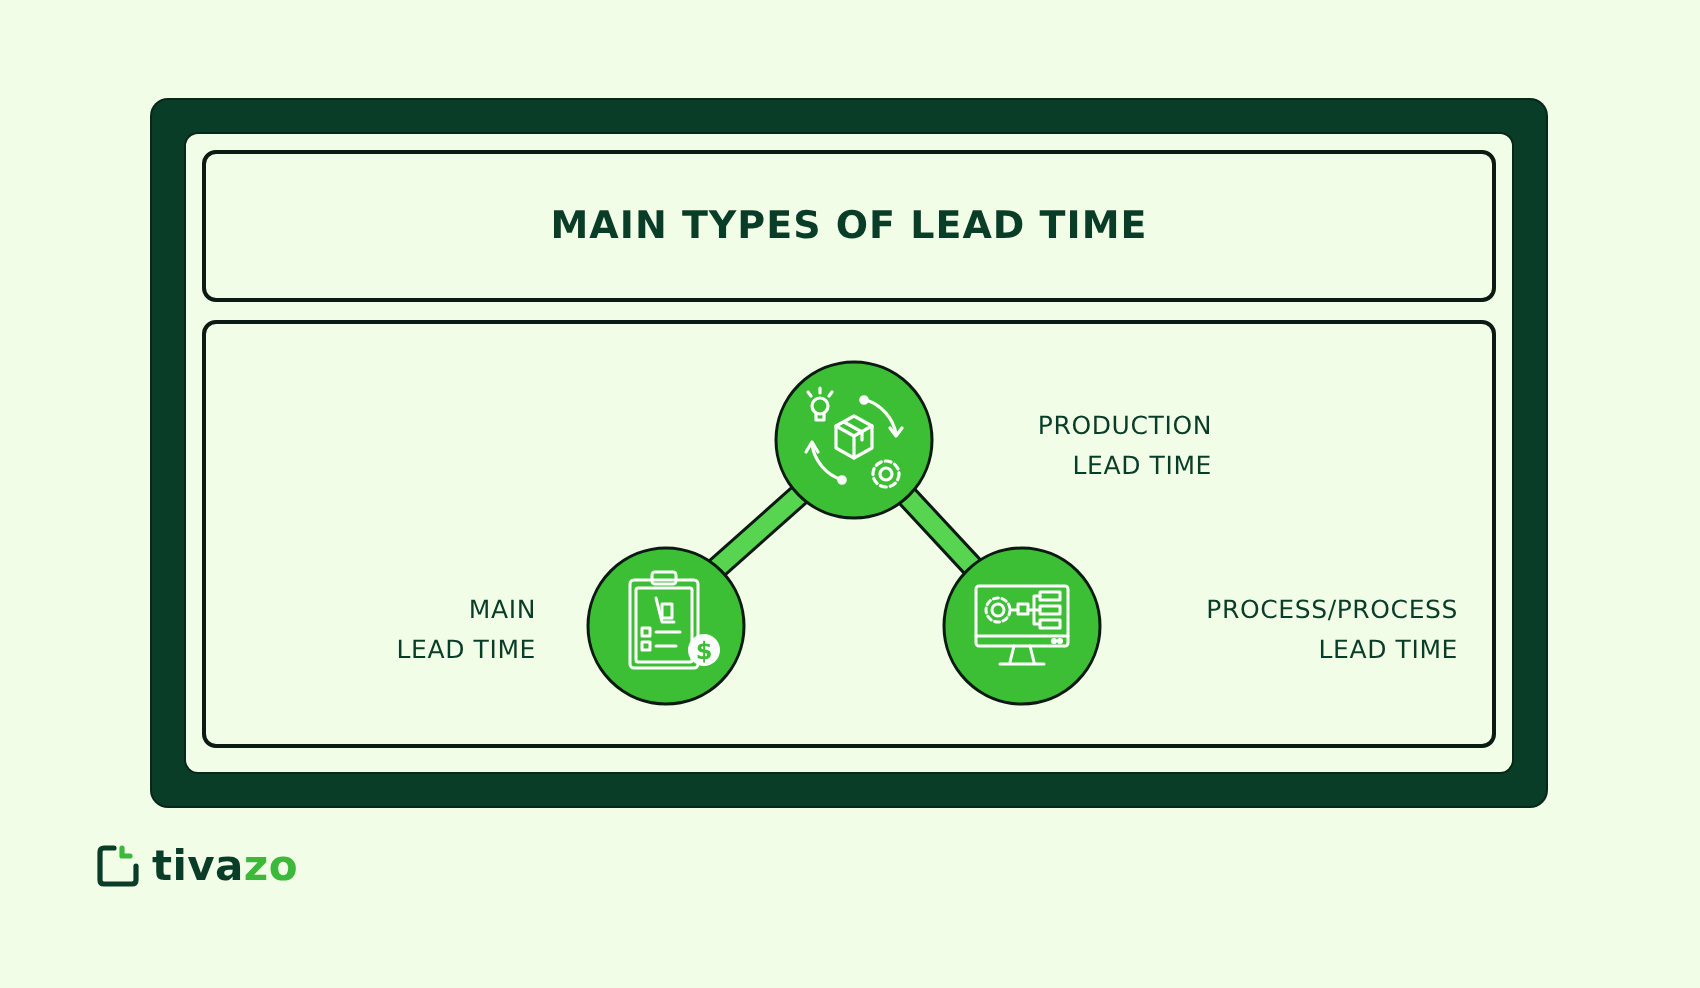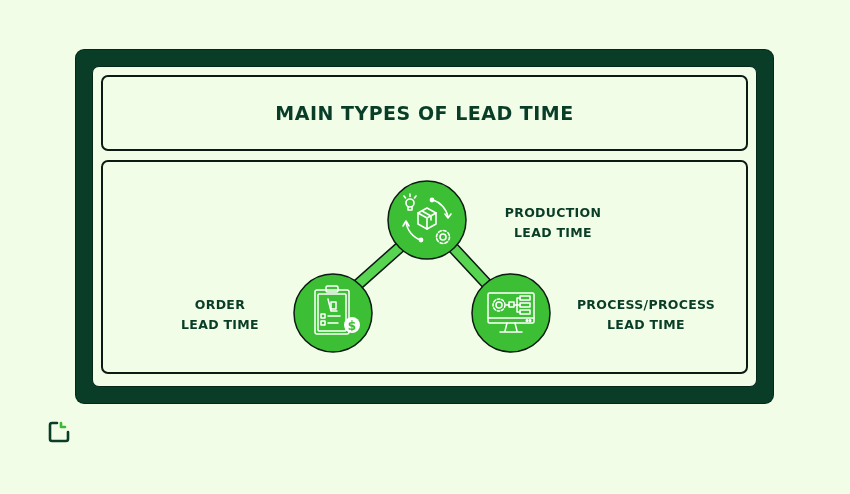--- a/index.html
+++ b/index.html
@@ -3,21 +3,21 @@
 <meta charset="utf-8">
 <style>
   html, body { margin:0; padding:0; }
   body { width:850px; height:494px; background:#f1fde6; position:relative; overflow:hidden; font-family:"DejaVu Sans", sans-serif; }
   .frame { position:absolute; left:76px; top:50px; width:697px; height:353px; background:#0a3d28; border-radius:8px; box-shadow:0 0 0 1px #06281a; }
   .panel { position:absolute; left:16px; top:16px; width:665px; height:321px; background:#f1fde6; border-radius:7px; border:1px solid #06281a; box-sizing:border-box; }
   .title-box { position:absolute; left:8px; top:8px; width:647px; height:76px; border:2px solid #0b1a12; border-radius:7px; box-sizing:border-box; display:flex; align-items:center; justify-content:center;text-align:right; }
   .title { color:#0a3d28; font-weight:bold; font-size:19px; letter-spacing:0.5px; }
   .content-box { position:absolute; left:8px; top:93px; width:647px; height:214px; border:2px solid #0b1a12; border-radius:7px; box-sizing:border-box; }
   svg.diagram { position:absolute; left:0; top:0; }
-  .label { position:absolute; color:#0a3d28; font-weight:bold; font-size:12.5px; line-height:20px; text-align:center; letter-spacing:0.3px; }
+  .label { position:absolute; color:#0a3d28; font-weight:normal; font-size:12.5px; line-height:20px; text-align:right; letter-spacing:0.3px; }
   .logo { position:absolute; left:48px; top:421px; display:flex; align-items:center; gap:6px; }
   .logo-text { font-size:21px; font-weight:bold; letter-spacing:0.2px; }
   .logo-dark { color:#0a3d28; }
   .logo-green { color:#3cb83a; }
 </style>
 </head>
 <body>
 
 <div class="frame">
   <div class="panel">
@@ -99,27 +99,28 @@
     </g>
   </g>
 </svg>
 
 <div class="label" style="left:500px; top:203px; width:106px;">
   <div>PRODUCTION</div>
   <div>LEAD TIME</div>
 </div>
 
 <div class="label" style="left:172px; top:295px; width:96px;">
-  <div>ORDER</div>
+  <div>MAIN</div>
   <div>LEAD TIME</div>
 </div>
 
 <div class="label" style="left:563px; top:295px; width:166px;">
   <div>PROCESS/PROCESS</div>
   <div>LEAD TIME</div>
 </div>
 
 <div class="logo">
   <svg width="22" height="22" viewBox="0 0 22 22">
     <path d="M9 2 L4 2 Q2 2 2 4 L2 18 Q2 20 4 20 L18 20 Q20 20 20 18 L20 11" fill="none" stroke="#0a3d28" stroke-width="2.6" stroke-linecap="round"></path>
     <path d="M13 2 L13 6 L17 6" fill="none" stroke="#3cb83a" stroke-width="2.6" stroke-linecap="round" stroke-linejoin="round"></path>
   </svg>
+  <span class="logo-text"><span class="logo-dark">tiva</span><span class="logo-green">zo</span></span>
 </div>
 
 </body></html>

